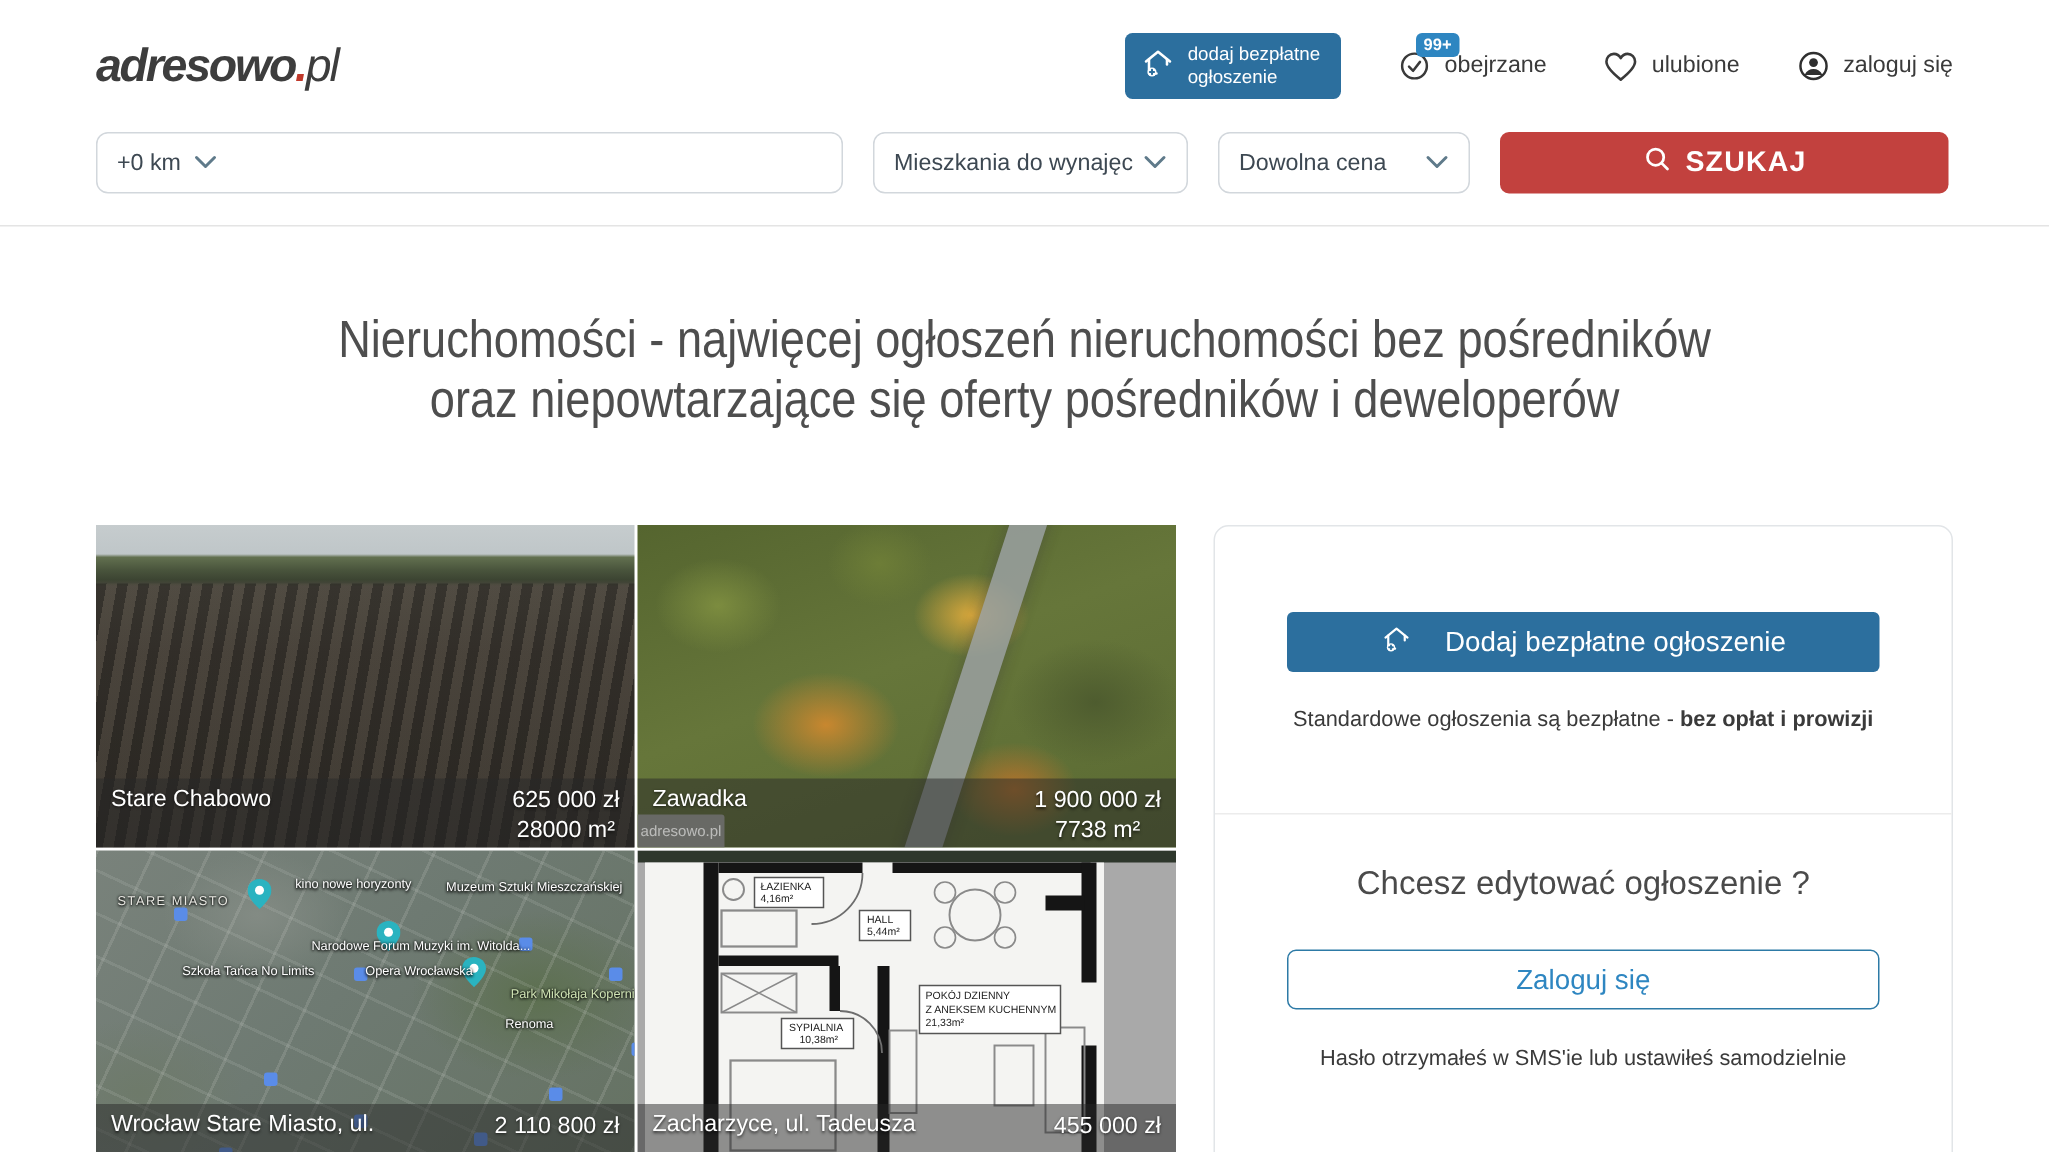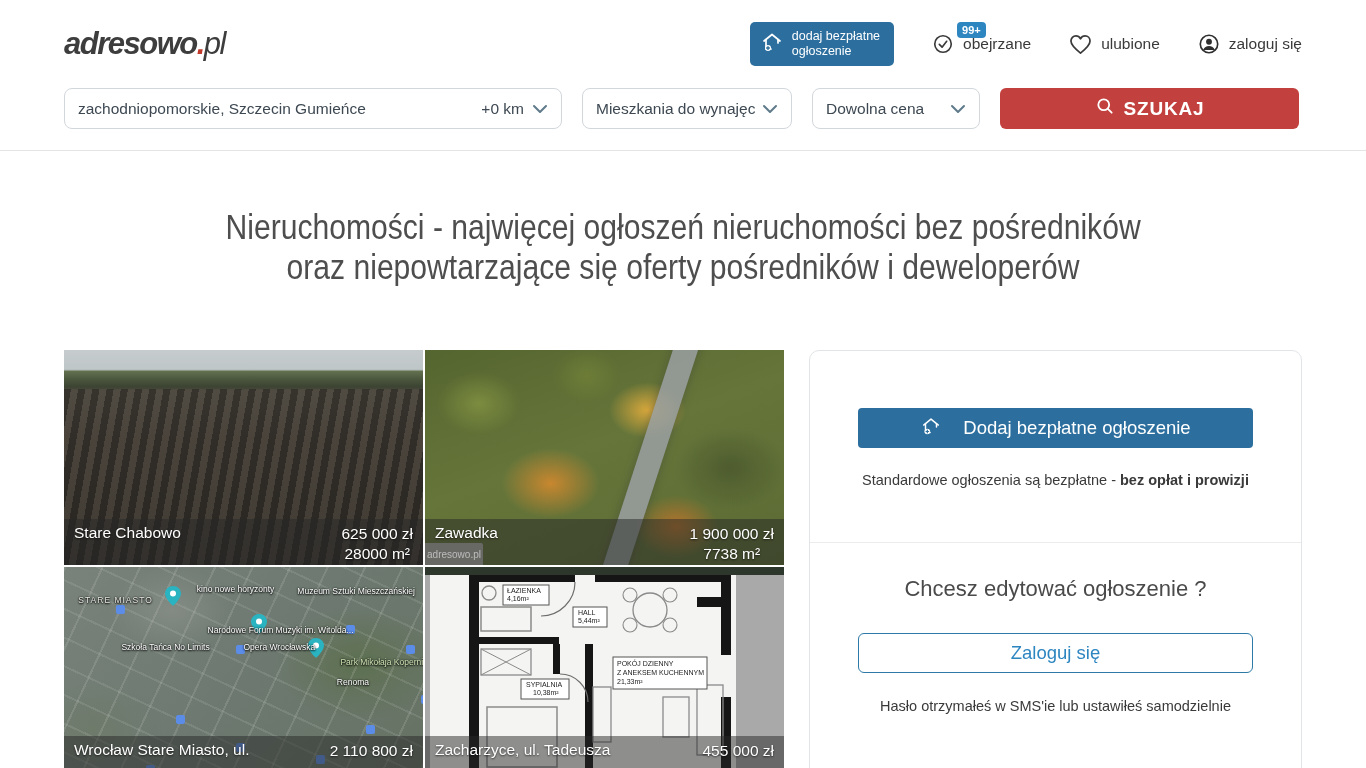--- a/index.html
+++ b/index.html
@@ -11,21 +11,21 @@
   .header { display:flex; align-items:center; justify-content:space-between; padding:0 64px; height:88px; }
   .logo { font-style:italic; font-weight:700; font-size:31px; color:#3d3d3d; letter-spacing:-1.5px; cursor:pointer; }
   .logo .dot { color:#c0392b; }
   .logo .tld { font-weight:400; }
   .hdr-right { display:flex; align-items:center; gap:38px; }
   .add-btn { background:#2c6f9e; color:#fff; border:none; border-radius:5px; padding:7px 14px 7px 10px;
              display:flex; align-items:center; gap:8px; font-size:12.5px; line-height:1.2; cursor:pointer;
              font-family:inherit; text-align:left; }
   .hdr-item { display:flex; align-items:center; gap:9px; font-size:15.5px; color:#3a3a3a; position:relative; cursor:pointer; }
   .hdr-item svg { display:block; }
-  .badge { position:absolute; top:-11px; left:25px; background:#2e86c1; color:#fff; font-size:11px; font-weight:bold;
+  .badge { position:absolute; top:-11px; left:12px; background:#2e86c1; color:#fff; font-size:11px; font-weight:bold;
            padding:2px 5px; border-radius:4px; line-height:1.1; }
 
   
   .search-row { display:flex; gap:20px; padding:0 64px 21px; border-bottom:1px solid #e4e4e4; }
   .field { height:41px; border:1px solid #d2d7dc; border-radius:8px; display:flex; align-items:center;
            padding:0 13px; font-size:15.5px; color:#3d4852; background:#fff; cursor:pointer; }
   .loc { width:498px; justify-content:space-between; cursor:text; }
   .loc-right { display:flex; align-items:center; gap:8px; cursor:pointer; }
   .sel-cat { width:210px; justify-content:space-between; }
   .sel-cat .val { white-space:nowrap; overflow:hidden; max-width:168px; }
@@ -165,21 +165,20 @@
             <path d="M5.5 18.5 C6.8 15.6 9.2 14.2 12 14.2 C14.8 14.2 17.2 15.6 18.5 18.5" fill="#2f2f2f"></path>
           </svg>
         </span>
         <span>zaloguj się</span>
       </div>
     </div>
   </div>
 
   <div class="search-row">
     <div class="field loc">
-      <span>zachodniopomorskie,  Szczecin Gumieńce</span>
       <span class="loc-right">
         <span>+0 km</span>
         <span>
           <svg width="16" height="10" viewBox="0 0 16 10" fill="none" stroke="#5f7a8a" stroke-width="2" stroke-linecap="round" stroke-linejoin="round">
               <path d="M2 2 L8 8 L14 2"></path>
             </svg>
         </span>
       </span>
     </div>
 

